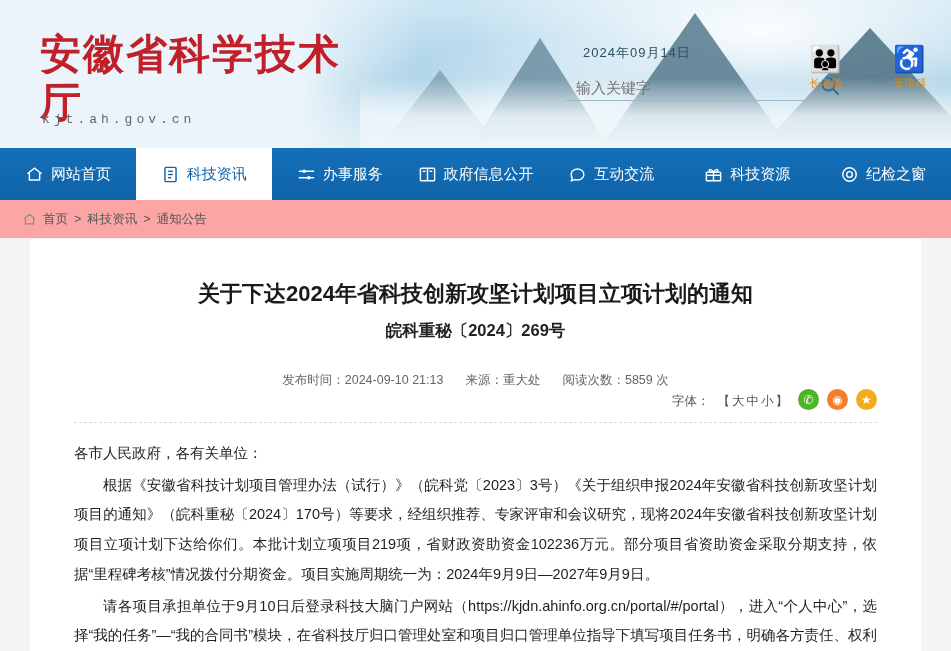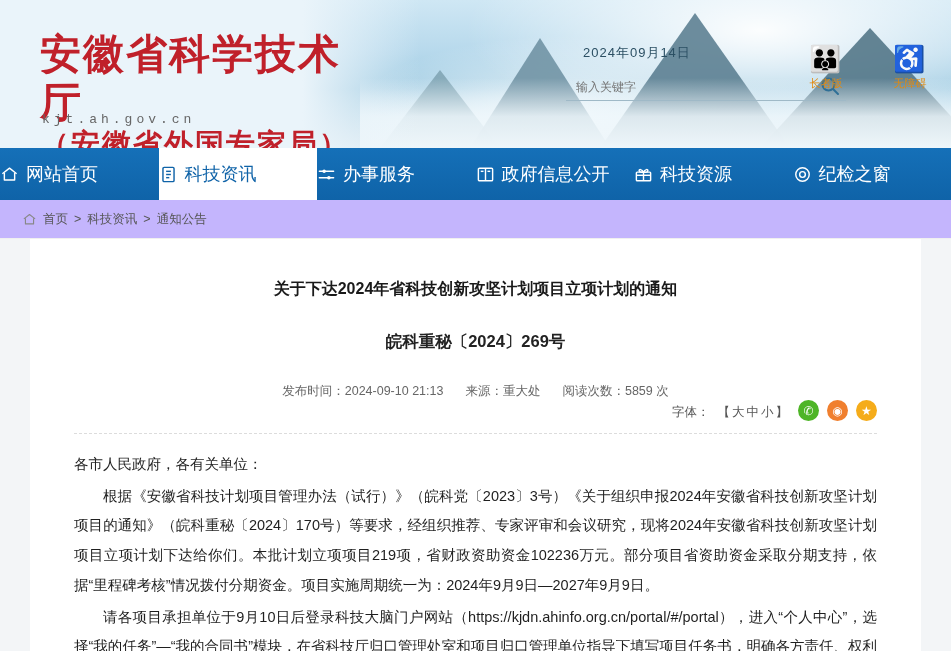--- a/index.html
+++ b/index.html
@@ -117,21 +117,21 @@
   }
   .search-input {
     position: absolute;
     left: 8px;
     top: 2px;
     width: 230px;
     height: 20px;
     border: none;
     outline: none;
     background: transparent;
-    font-size: 12px;
+    font-size: 15px;
     color: #43646f;
     font-family: "Liberation Sans", sans-serif;
   }
   .search-btn {
     position: absolute;
     right: 4px;
     top: 0px;
     width: 24px;
     height: 24px;
     cursor: pointer;
@@ -165,42 +165,42 @@
     height: 52px;
     width: 951px;
     background: linear-gradient(180deg, #1570b8 0%, #0f63a8 100%);
     display: flex;
     align-items: stretch;
   }
   .nav-item {
     flex: 1 1 0;
     display: flex;
     align-items: center;
-    justify-content: flex-start;
+    justify-content: center;
     gap: 7px;
     color: #ffffff;
-    font-size: 18px;
+    font-size: 15px;
     cursor: pointer;
     position: relative;
   }
   .nav-item.active {
     background: #ffffff;
     color: #0f63a8;
   }
   .nav-ico {
     display: inline-block;
     width: 19px;
     height: 19px;
   }
   .nav-ico svg { display: block; }
 
   
   .crumb-bar {
     height: 38px;
-    background: #c4b5fd;
+    background: #fca5a5;
     display: flex;
     align-items: center;
     padding-left: 22px;
     font-size: 12.5px;
     color: #555;
     gap: 6px;
     border-bottom: 1px solid #f0f0f0;
   }
   .crumb-bar a { color: #555; text-decoration: none; cursor: pointer; }
   .crumb-home { width: 15px; height: 15px; display: inline-block; }
@@ -214,33 +214,33 @@
   }
   .card {
     margin: 0 30px;
     background: #ffffff;
     min-height: 413px;
     padding: 26px 44px 10px 44px;
     box-sizing: border-box;
   }
   .doc-title {
     text-align: center;
-    font-size: 16px;
+    font-size: 22px;
     font-weight: bold;
     color: #1a1a1a;
     line-height: 1.5;
     margin-top: 12px;
     font-family: "Liberation Sans", sans-serif;
   }
   .doc-subtitle {
     text-align: center;
     font-size: 16.5px;
     font-weight: bold;
     color: #222;
-    margin-top: 30px;
+    margin-top: 10px;
   }
   .meta-row {
     margin-top: 30px;
     display: flex;
     align-items: center;
     font-size: 12.5px;
     color: #666;
     border-bottom: 1px dashed #dcdcdc;
     padding-bottom: 12px;
     flex-direction: column;
@@ -282,21 +282,20 @@
   <div class="banner-sky"></div>
   <div class="mtn mtn4"></div>
   <div class="mtn mtn1"></div>
   <div class="mtn mtn2"></div>
   <div class="mtn mtn3"></div>
   <div class="mist"></div>
   <div class="banner-left"></div>
 
   <div class="logo-title">
     <div class="l1">安徽省科学技术厅</div>
-    <div class="l2">（安徽省外国专家局）</div>
   </div>
   <div class="logo-url">kjt.ah.gov.cn</div>
 
   <div class="banner-date">2024年09月14日</div>
 
   <div class="search-wrap">
     <input class="search-input" placeholder="输入关键字" style="">
     <span class="search-btn">
       <svg width="24" height="24" viewBox="0 0 24 24" fill="none" stroke="#2f6f96" stroke-width="2">
         <circle cx="10.5" cy="10.5" r="6"></circle>
@@ -358,20 +357,28 @@
       <svg width="19" height="19" viewBox="0 0 24 24" fill="none" stroke="currentColor" stroke-width="1.8" stroke-linejoin="round">
         <rect x="3" y="4" width="18" height="16" rx="1.5"></rect>
           <line x1="12" y1="4" x2="12" y2="20"></line>
         <line x1="6" y1="8" x2="9.5" y2="8"></line>
           <line x1="14.5" y1="8" x2="18" y2="8"></line>
       </svg>
     </span>
     <span>政府信息公开</span>
   </div>
 
+  <div class="nav-item">
+    <span class="nav-ico">
+      <svg width="19" height="19" viewBox="0 0 24 24" fill="none" stroke="currentColor" stroke-width="1.8" stroke-linejoin="round">
+        <path d="M20 12c0 3.9-3.6 7-8 7-1 0-2-.2-2.9-.5L4 20l1.4-3.3C4.5 15.5 4 13.8 4 12c0-3.9 3.6-7 8-7s8 3.1 8 7z"></path>
+      </svg>
+    </span>
+    <span>互动交流</span>
+  </div>
 
   <div class="nav-item">
     <span class="nav-ico">
       <svg width="19" height="19" viewBox="0 0 24 24" fill="none" stroke="currentColor" stroke-width="1.8" stroke-linejoin="round">
         <rect x="3" y="9" width="18" height="11" rx="1"></rect>
           <line x1="3" y1="13" x2="21" y2="13"></line>
         <line x1="12" y1="9" x2="12" y2="20"></line>
           <path d="M12 9C10 5 6 5 6.5 7.5 7 10 12 9 12 9z"></path>
           <path d="M12 9c2-4 6-4 5.5-1.5C17 10 12 9 12 9z"></path>
       </svg>

